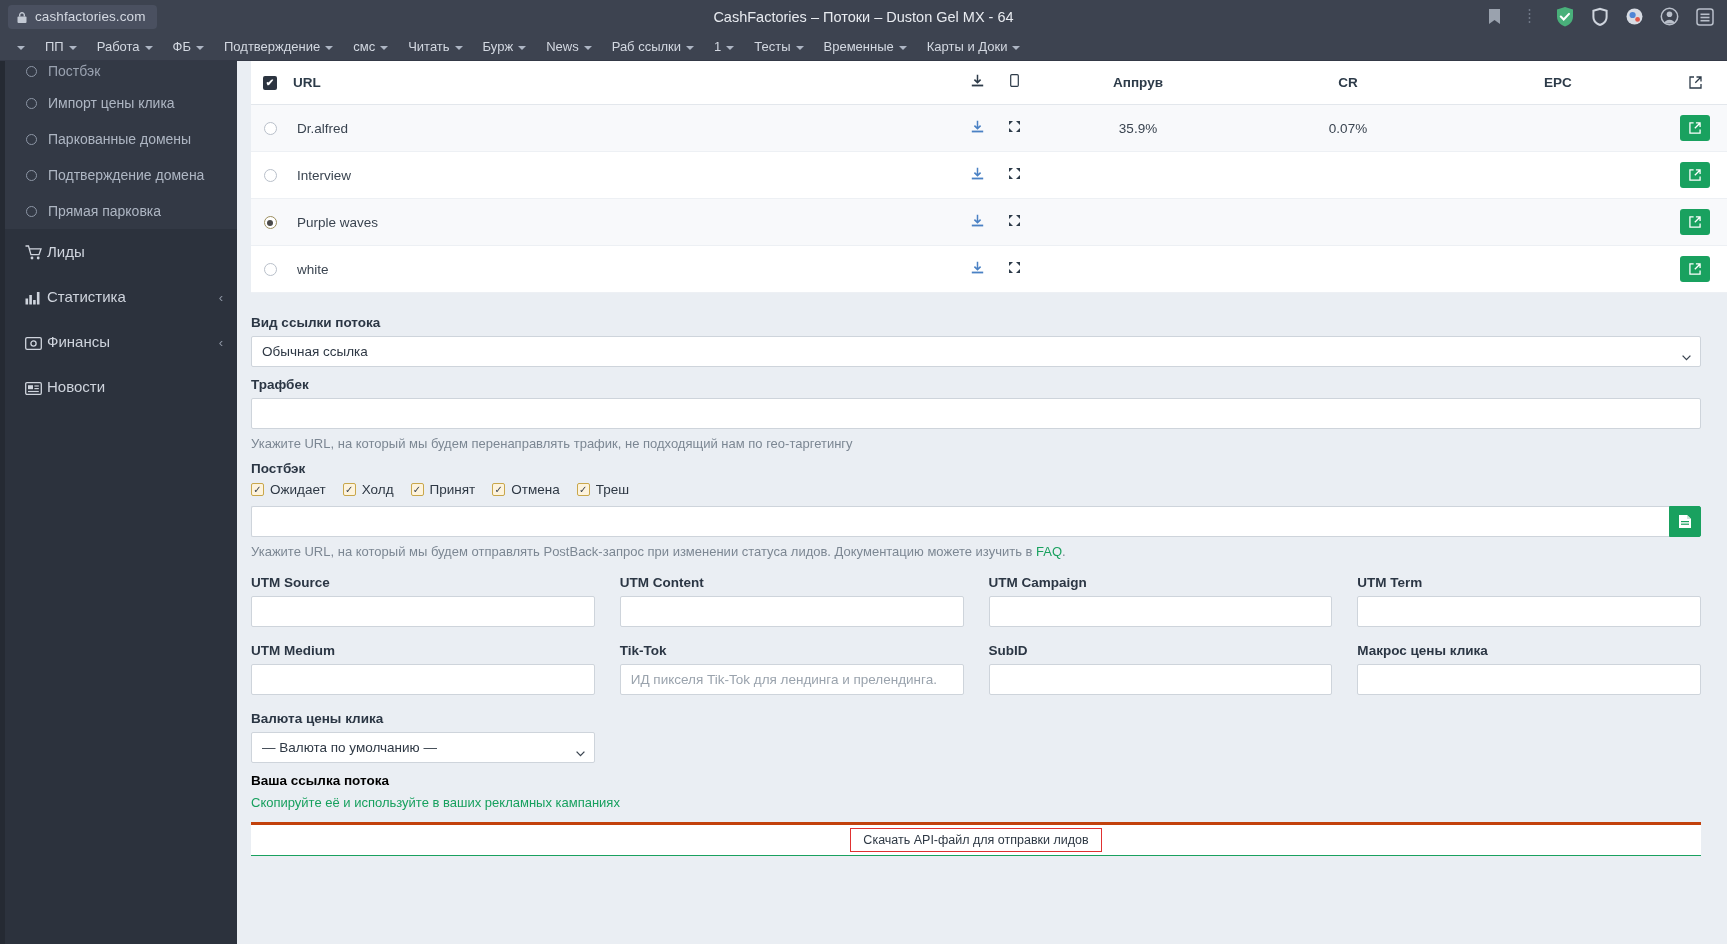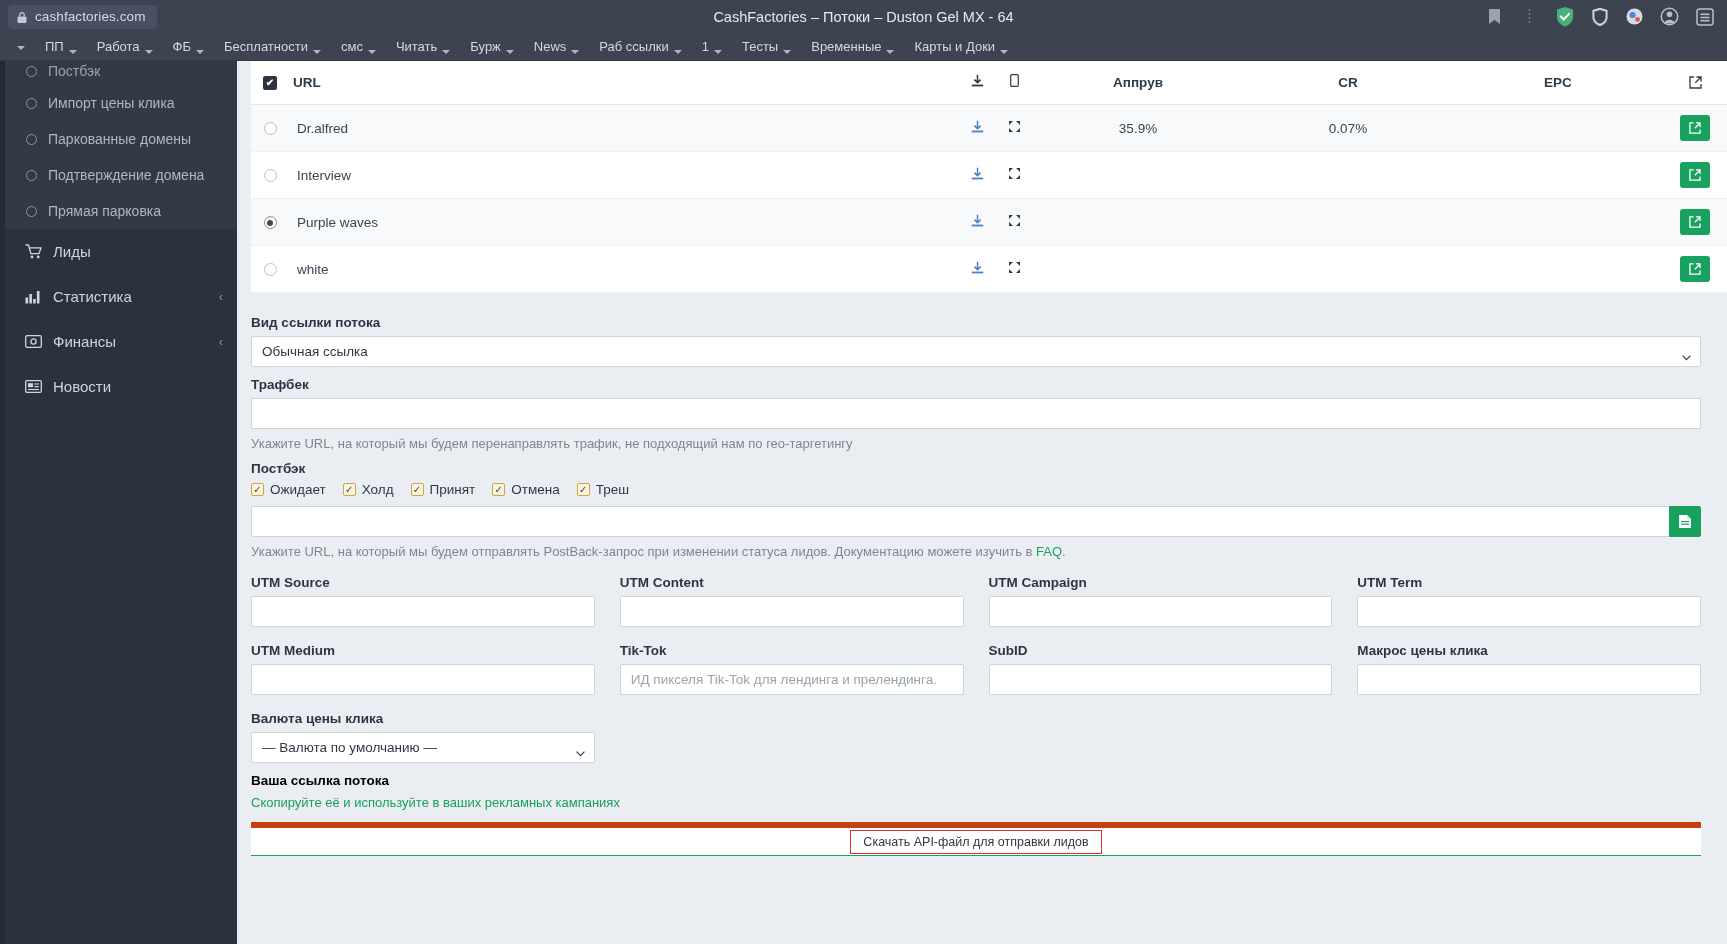--- a/index.html
+++ b/index.html
@@ -29,21 +29,21 @@
   }
   .browser-actions { margin-left: auto; display: flex; align-items: center; gap: 14px; z-index: 2; padding-right: 4px;}
   .bicon { width: 21px; height: 21px; display: flex; align-items: center; justify-content: center; }
 
   
   .bookmarks {
     height: 28px; background: #3d4350; display: flex; align-items: center;
     padding: 0 2px 0 2px; flex: 0 0 28px; gap: 0px; border-bottom: 1px solid #343946;
   }
   .bm {
-    display: flex; align-items: flex-end; gap: 5px;
+    display: flex; align-items: center; gap: 5px;
     color: #d3d8e1; font-size: 13px; padding: 3px 10px; cursor: default;
     white-space: nowrap;
   }
   .caret-d {
     width: 0; height: 0; border-left: 4px solid transparent; border-right: 4px solid transparent;
     border-top: 4px solid #aeb6c4; margin-top: 2px;
   }
 
   
   .body-split { flex: 1 1 auto; display: flex; min-height: 0; }
@@ -61,21 +61,21 @@
     display: flex; align-items: center; gap: 11px;
     padding: 10px 14px 10px 26px; font-size: 14px; color: #aeb6c3;
     background: #333945;
   }
   .sb-sub.first { padding-top: 2px; padding-bottom: 6px; color: #9aa2b0;}
   .sb-circle {
     width: 11px; height: 11px; border-radius: 50%;
     border: 1.6px solid #8d96a5; flex: 0 0 11px;
   }
   .sb-item {
-    display: flex; align-items: center; gap: 11px;
+    display: flex; align-items: flex-end; gap: 5px;
     padding: 14px 14px 14px 24px; font-size: 15px; color: #cfd4dd;
   }
   .sb-item .ic { width: 18px; flex: 0 0 18px; display:flex; align-items:center; justify-content:center;}
   .sb-chev {
     margin-left: auto; color: #8e96a4; font-size: 13px;
   }
 
   
   .main {
     flex: 1 1 auto; background: #eaeef3; overflow: hidden;
@@ -162,21 +162,21 @@
   .row-inp .inp { border-right: none; border-radius: 2px 0 0 2px; }
   .adj-btn {
     width: 33px; background: #19a15f; border: 1px solid #19a15f; border-radius: 0 2px 2px 0;
     display: flex; align-items: center; justify-content: center; color: #fff;
   }
 
   .grid4 { display: flex; gap: 25px; }
   .grid4 > div { flex: 1 1 0; min-width: 0; }
 
   .api-row {
-    margin-top: 12px; background: #fff; border-top: 6px solid #c2410c; border-bottom: 1px solid #19a15f;
+    margin-top: 12px; background: #fff; border-top: 3px solid #c2410c; border-bottom: 1px solid #19a15f;
     height: 34px; display: flex; align-items: center; justify-content: center;
   }
   .api-btn {
     border: 1.5px solid #e03131; background: #fff; color: #2e3844;
     font-size: 12.5px; padding: 4px 12px; font-family: "Liberation Sans", sans-serif;
     cursor: pointer;
   }
   .save-btn {
     margin: 14px 0 0; width: 100%; height: 36px; background: #17a05e; border: none;
     color: #fff; font-size: 14px; font-family: "Liberation Sans", sans-serif; cursor: pointer;
@@ -259,21 +259,21 @@
     </div>
     <div class="bm">
       <span>Работа</span>
       <span class="caret-d"></span>
     </div>
     <div class="bm">
       <span>ФБ</span>
       <span class="caret-d"></span>
     </div>
     <div class="bm">
-      <span>Бесплатности</span>
+      <span>Подтверждение</span>
       <span class="caret-d"></span>
     </div>
     <div class="bm">
       <span>смс</span>
       <span class="caret-d"></span>
     </div>
     <div class="bm">
       <span>Читать</span>
       <span class="caret-d"></span>
     </div>

